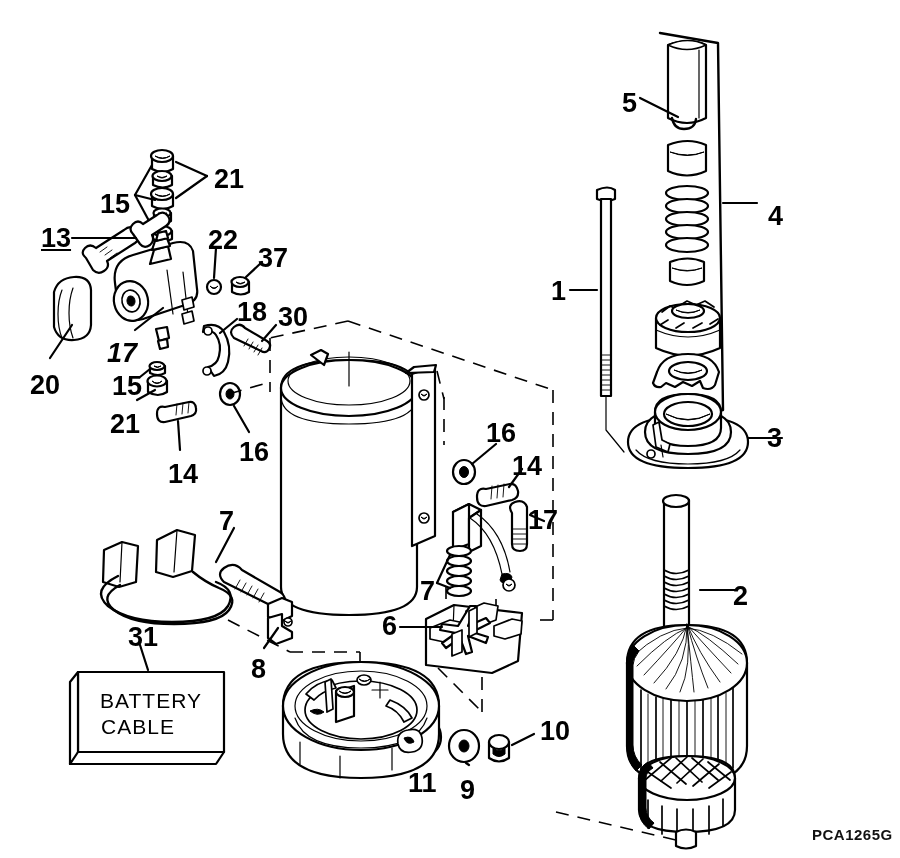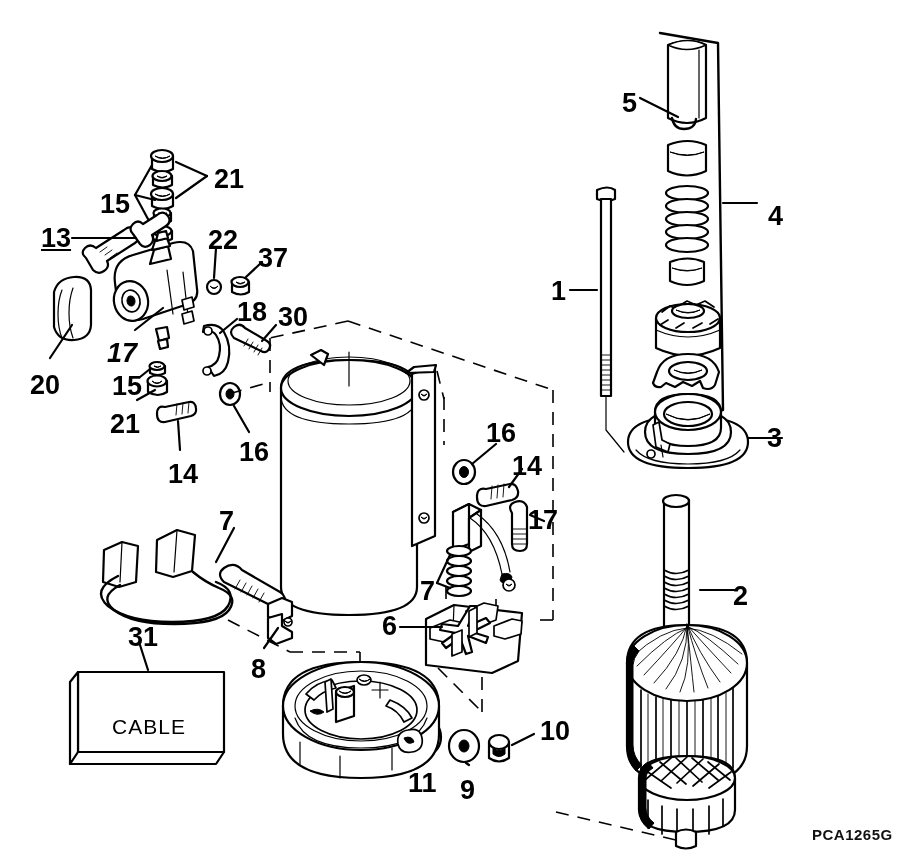--- a/index.html
+++ b/index.html
@@ -545,17 +545,18 @@
   <div class="callout" style="left:107px;top:340px;font-style:italic;">17</div>
   <div class="callout" style="left:30px;top:372px;">20</div>
   <div class="callout" style="left:237px;top:299px;">18</div>
   <div class="callout" style="left:278px;top:304px;">30</div>
   <div class="callout" style="left:214px;top:166px;">21</div>
   <div class="callout" style="left:110px;top:411px;">21</div>
   <div class="callout" style="left:208px;top:227px;">22</div>
   <div class="callout" style="left:258px;top:245px;">37</div>
   <div class="callout" style="left:128px;top:624px;">31</div>
 
-  <div class="boxlabel" style="left:76px;top:714px;width:146px;">CABLE</div>
+  <div class="boxlabel" style="left:78px;top:688px;width:146px;">BATTERY</div>
+  <div class="boxlabel" style="left:65px;top:714px;width:146px;">CABLE</div>
 
   <div class="code" style="left:812px;top:826px;">PCA1265G</div>
 
 </div>
 
 </body></html>

